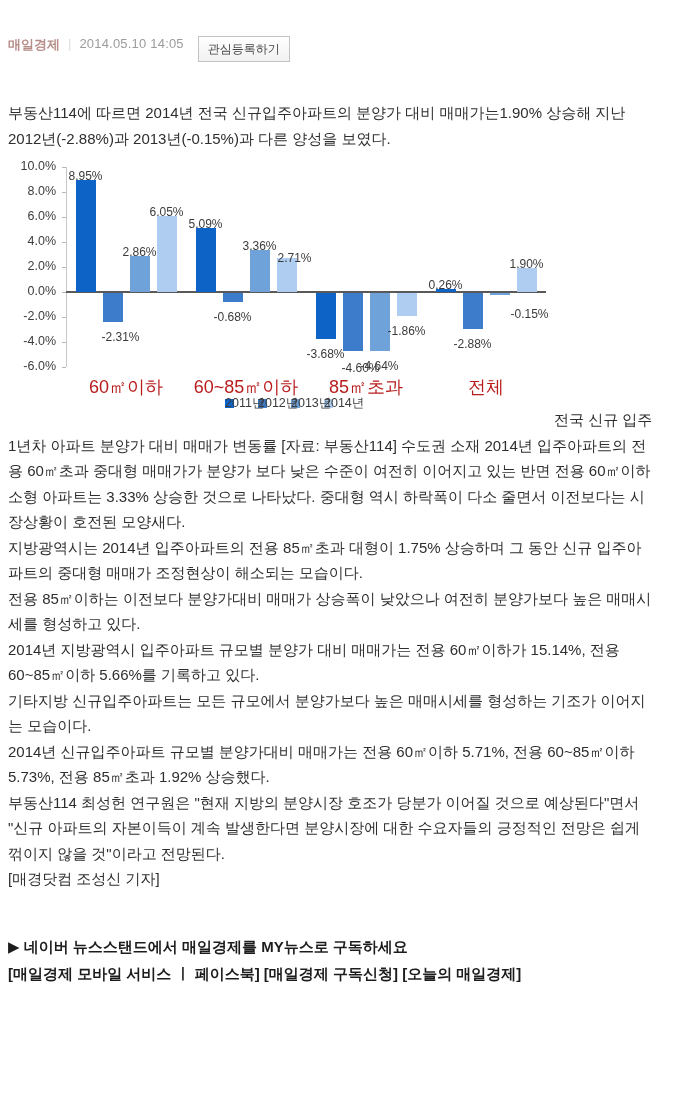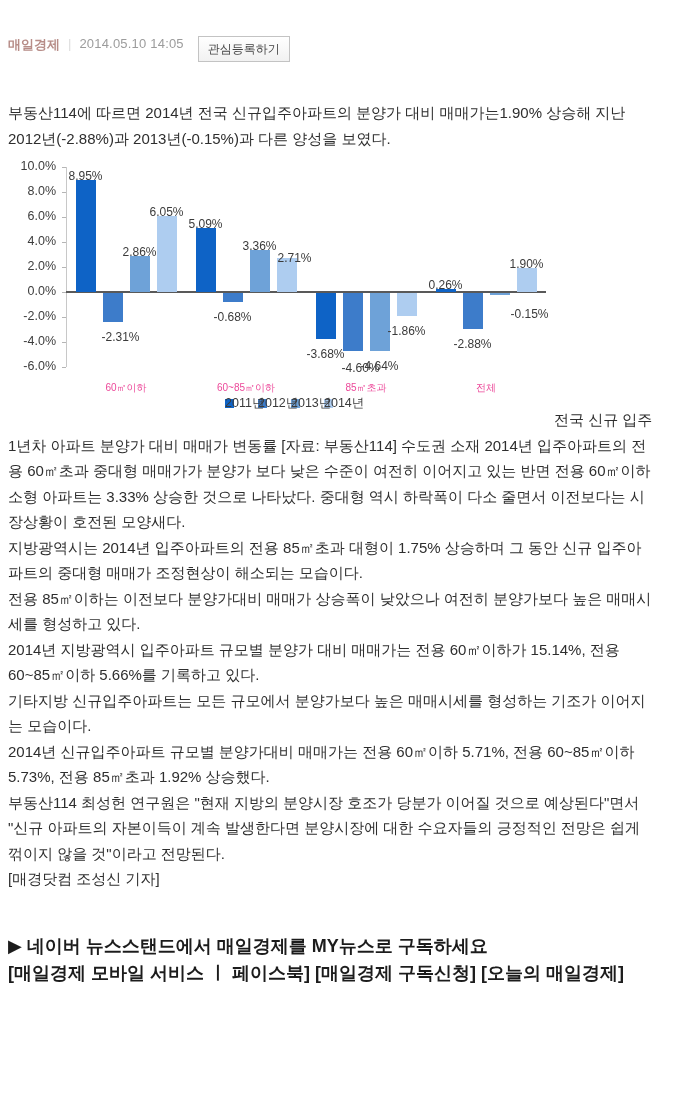--- a/index.html
+++ b/index.html
@@ -69,34 +69,34 @@
     transform: translateY(-50%);
     white-space: nowrap;
   }
   .bar { }
   .dlabel {
     font-size: 12px; color: #3b3b3b;
     white-space: nowrap;
     transform: translateX(-50%);
   }
   .cat {
-    font-size: 10px; color: #ec4899;
+    font-size: 18px; color: #b91c1c;
     transform: translateX(-50%);
     white-space: nowrap;
   }
   .legend {
     left: 0; right: 0; top: 242px;
     display: flex; justify-content: center; gap: 20px;
     font-size: 12.5px; color: #3b3b3b;
   }
   .legend .item { position: static; display: flex; align-items: center; }
   .legend .sw { position: static; display: inline-block; width: 9px; height: 9px; margin-right: 4px; }
 
   
-  .footer { margin-top: 42px; font-size: 18px; line-height: 25.5px; }
+  .footer { margin-top: 42px; font-size: 15px; line-height: 25.5px; }
   .f-bold { font-weight: bold; color: #1c1c1c; margin: 0 0 2px 0; cursor: pointer; }
 </style>
 </head>
 <body>
 
 <div class="wrap">
 
 
   <div class="byline">
     <span class="brand" style="color: rgb(183, 141, 136);">매일경제</span>

